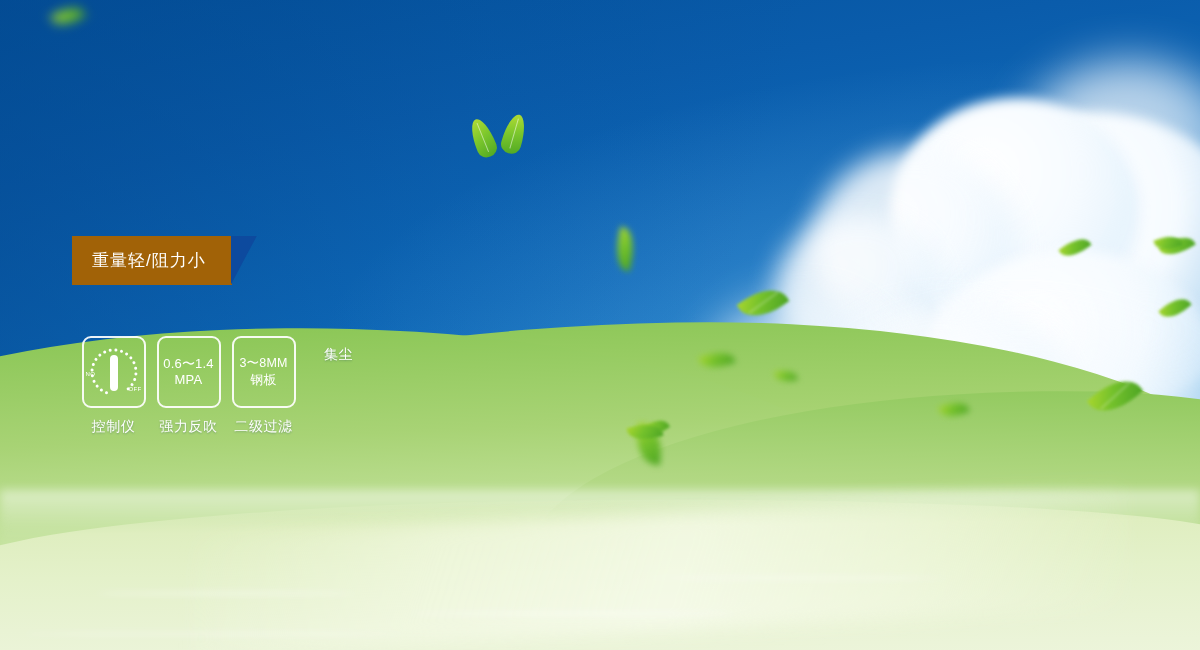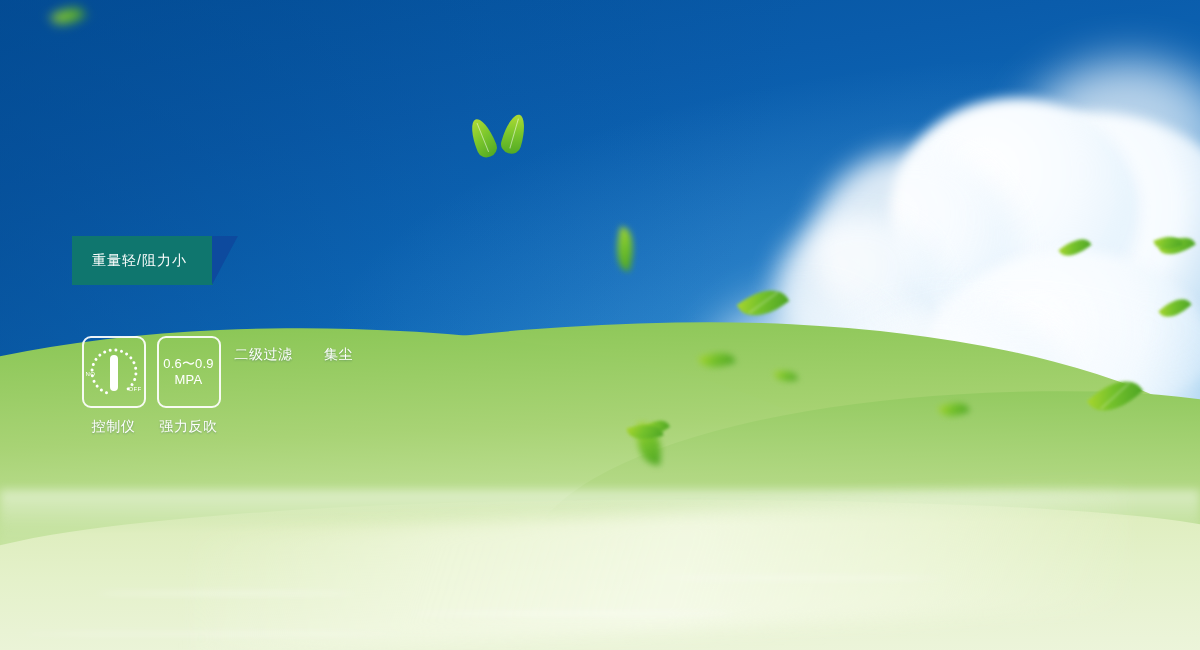--- a/index.html
+++ b/index.html
@@ -153,24 +153,24 @@
     color:#ffffff; font-weight:300;
     text-shadow:0 1px 3px rgba(0,40,90,0.28);
     white-space:nowrap;
   }
 
   .subbar {
     position:absolute; left:72px; top:236px;
     height:49px; display:flex; align-items:stretch;
   }
   .subbar .left {
-    background:#0f766e;
+    background:#a16207;
     display:flex; align-items:center;
     padding:0 26px 0 20px;
-    font-size:14px; color:#ffffff; letter-spacing:1px;
+    font-size:17px; color:#ffffff; letter-spacing:1px;
     white-space:nowrap;
   }
   .subbar .wedge {
     width:26px; background:#0d4a9e;
     clip-path:polygon(0 0, 100% 0, 0 100%);
     margin-left:-1px;
   }
   .subbar .right {
     background:rgba(255,255,255,0.94);
     display:flex; align-items:center;
@@ -365,28 +365,32 @@
           <div class="needle"></div>
           <div class="g-no">NO</div>
           <div class="g-off">OFF</div>
         </div>
       </div>
       <div class="flabel">控制仪</div>
     </div>
 
     <div class="feature">
       <div class="fbox">
-        <div class="txt">0.6〜0.9</div>
+        <div class="txt">0.6〜1.4</div>
         <div class="txt">MPA</div>
       </div>
       <div class="flabel">强力反吹</div>
     </div>
 
 
     <div class="feature">
+      <div class="fbox">
+        <div class="txt sm">3〜8MM</div>
+        <div class="txt">钢板</div>
+      </div>
       <div class="flabel">二级过滤</div>
     </div>
 
     <div class="feature">
       <div class="flabel">集尘</div>
     </div>
 
   </div>
 
   <div class="leaf blur1" style="left:628px; top:424px; width:34px; height:16px; transform:rotate(-14deg);"></div>

